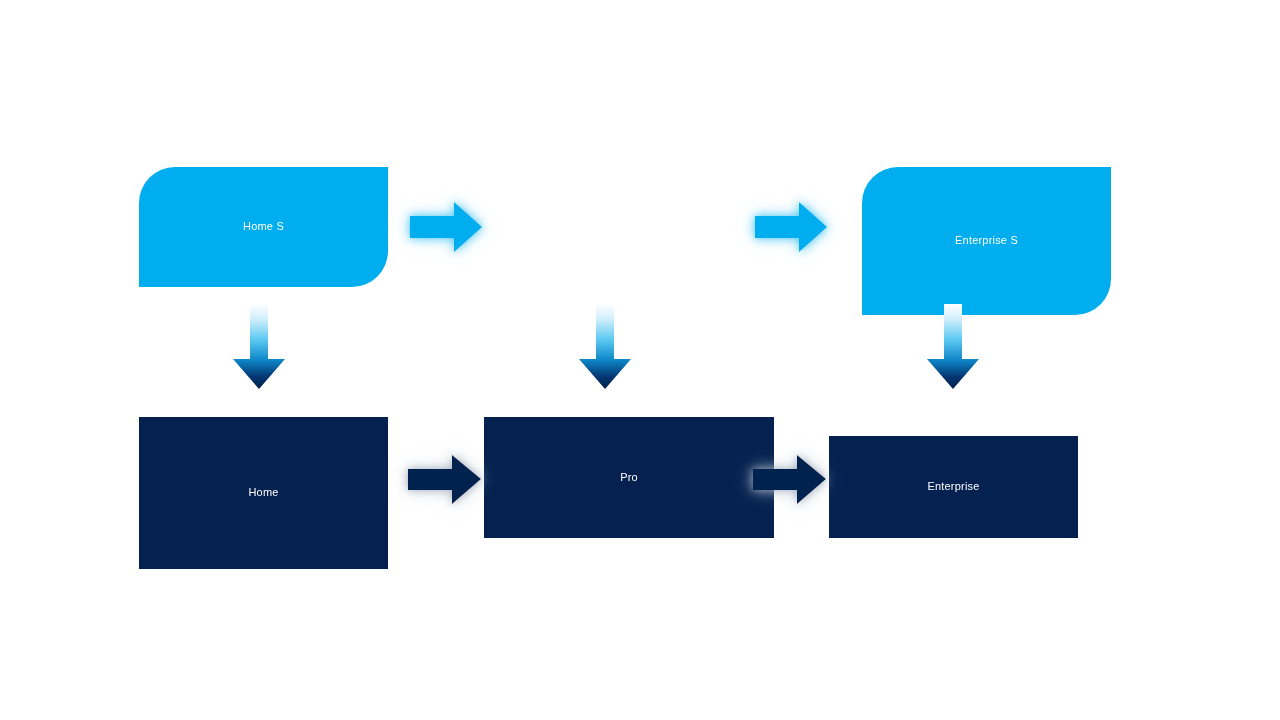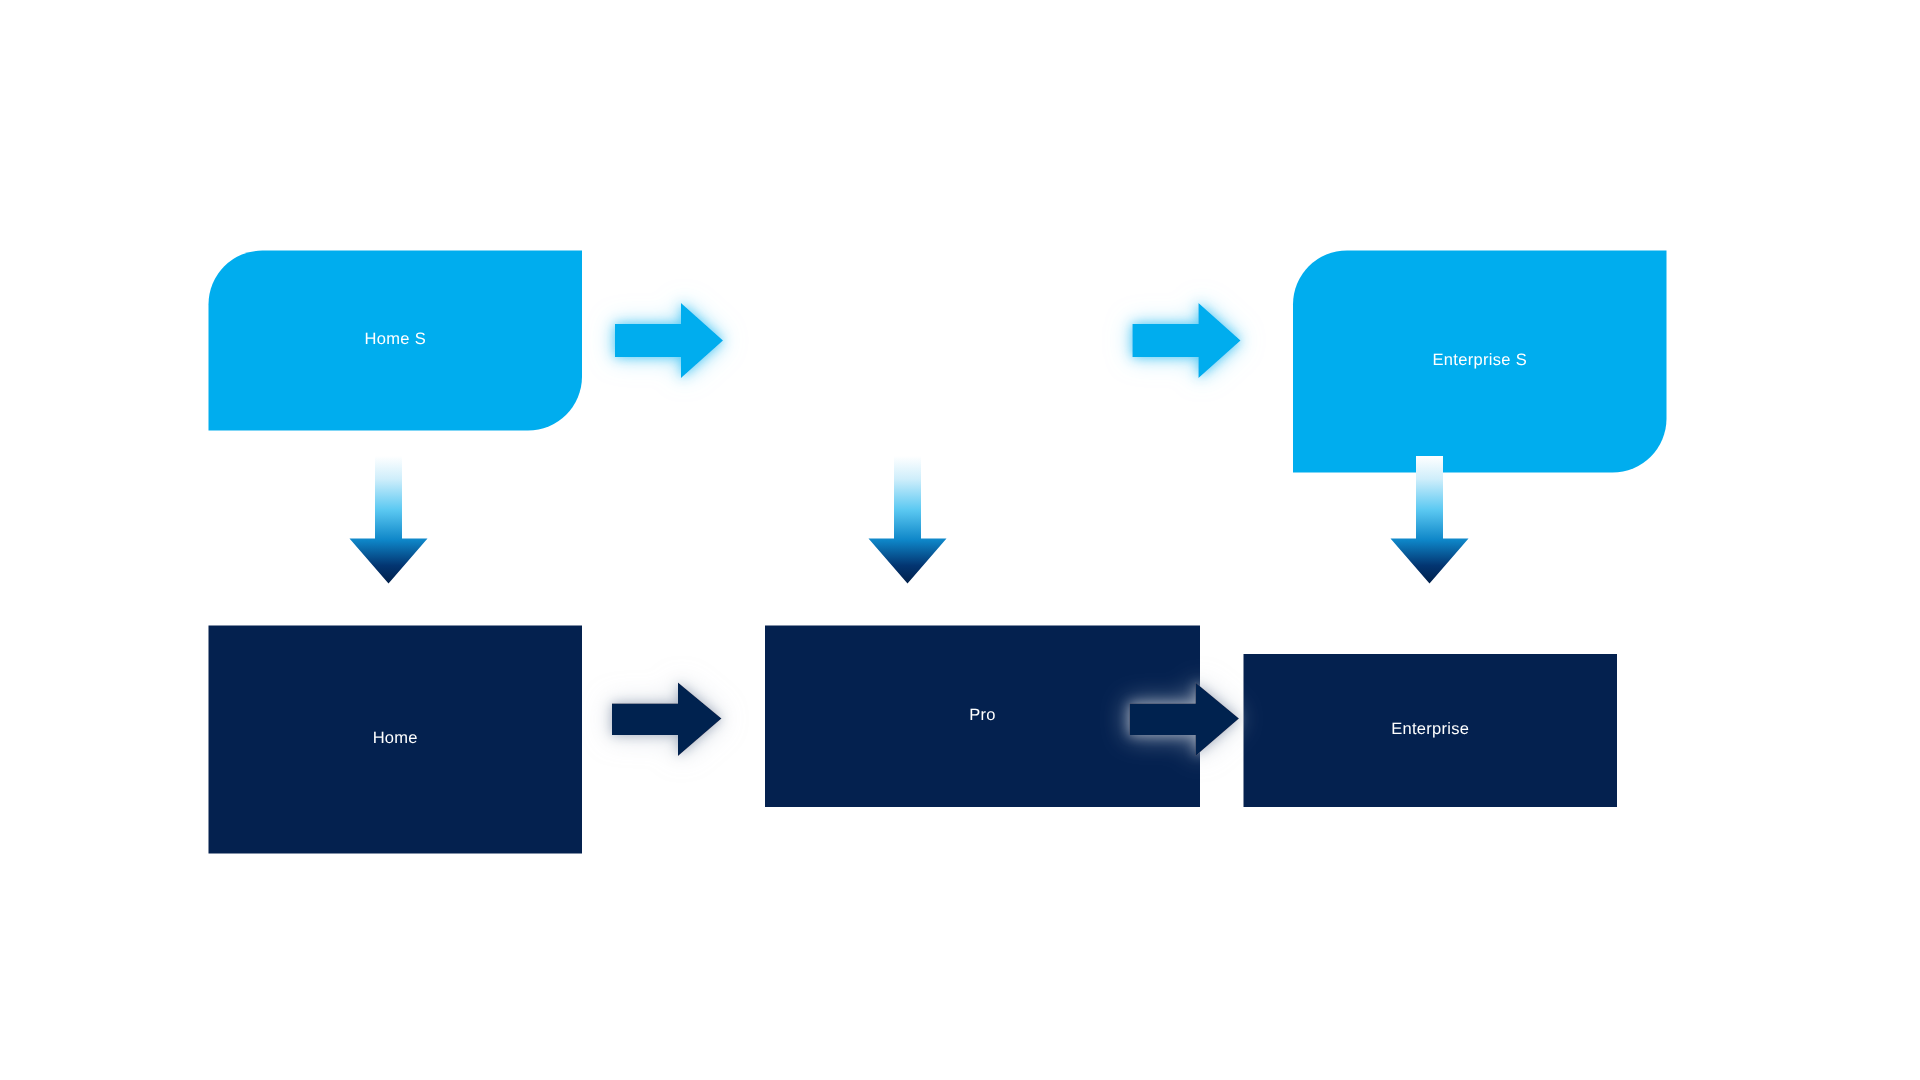--- a/index.html
+++ b/index.html
@@ -53,21 +53,21 @@
     border-radius: 0;
   }
 
   
   #node-home-s       { left: 139px; top: 167px; width: 249px; height: 120px; }
   #node-pro-s        { left: 484px; top: 167px; width: 249px; height: 120px; }
   #node-enterprise-s { left: 829px; top: 167px; width: 249px; height: 148px; margin-left: 33px; }
 
   
   #node-home       { left: 139px; top: 417px; width: 249px; height: 152px; }
-  #node-pro        { left: 510px; top: 417px; width: 290px; height: 121px; }
+  #node-pro        { left: 484px; top: 417px; width: 290px; height: 121px; }
   #node-enterprise { left: 829px; top: 436px; width: 249px; height: 102px; }
 
   
   .arrow {
     position: absolute;
     display: block;
   }
   .arrow svg { display: block; overflow: visible; }
 
   

